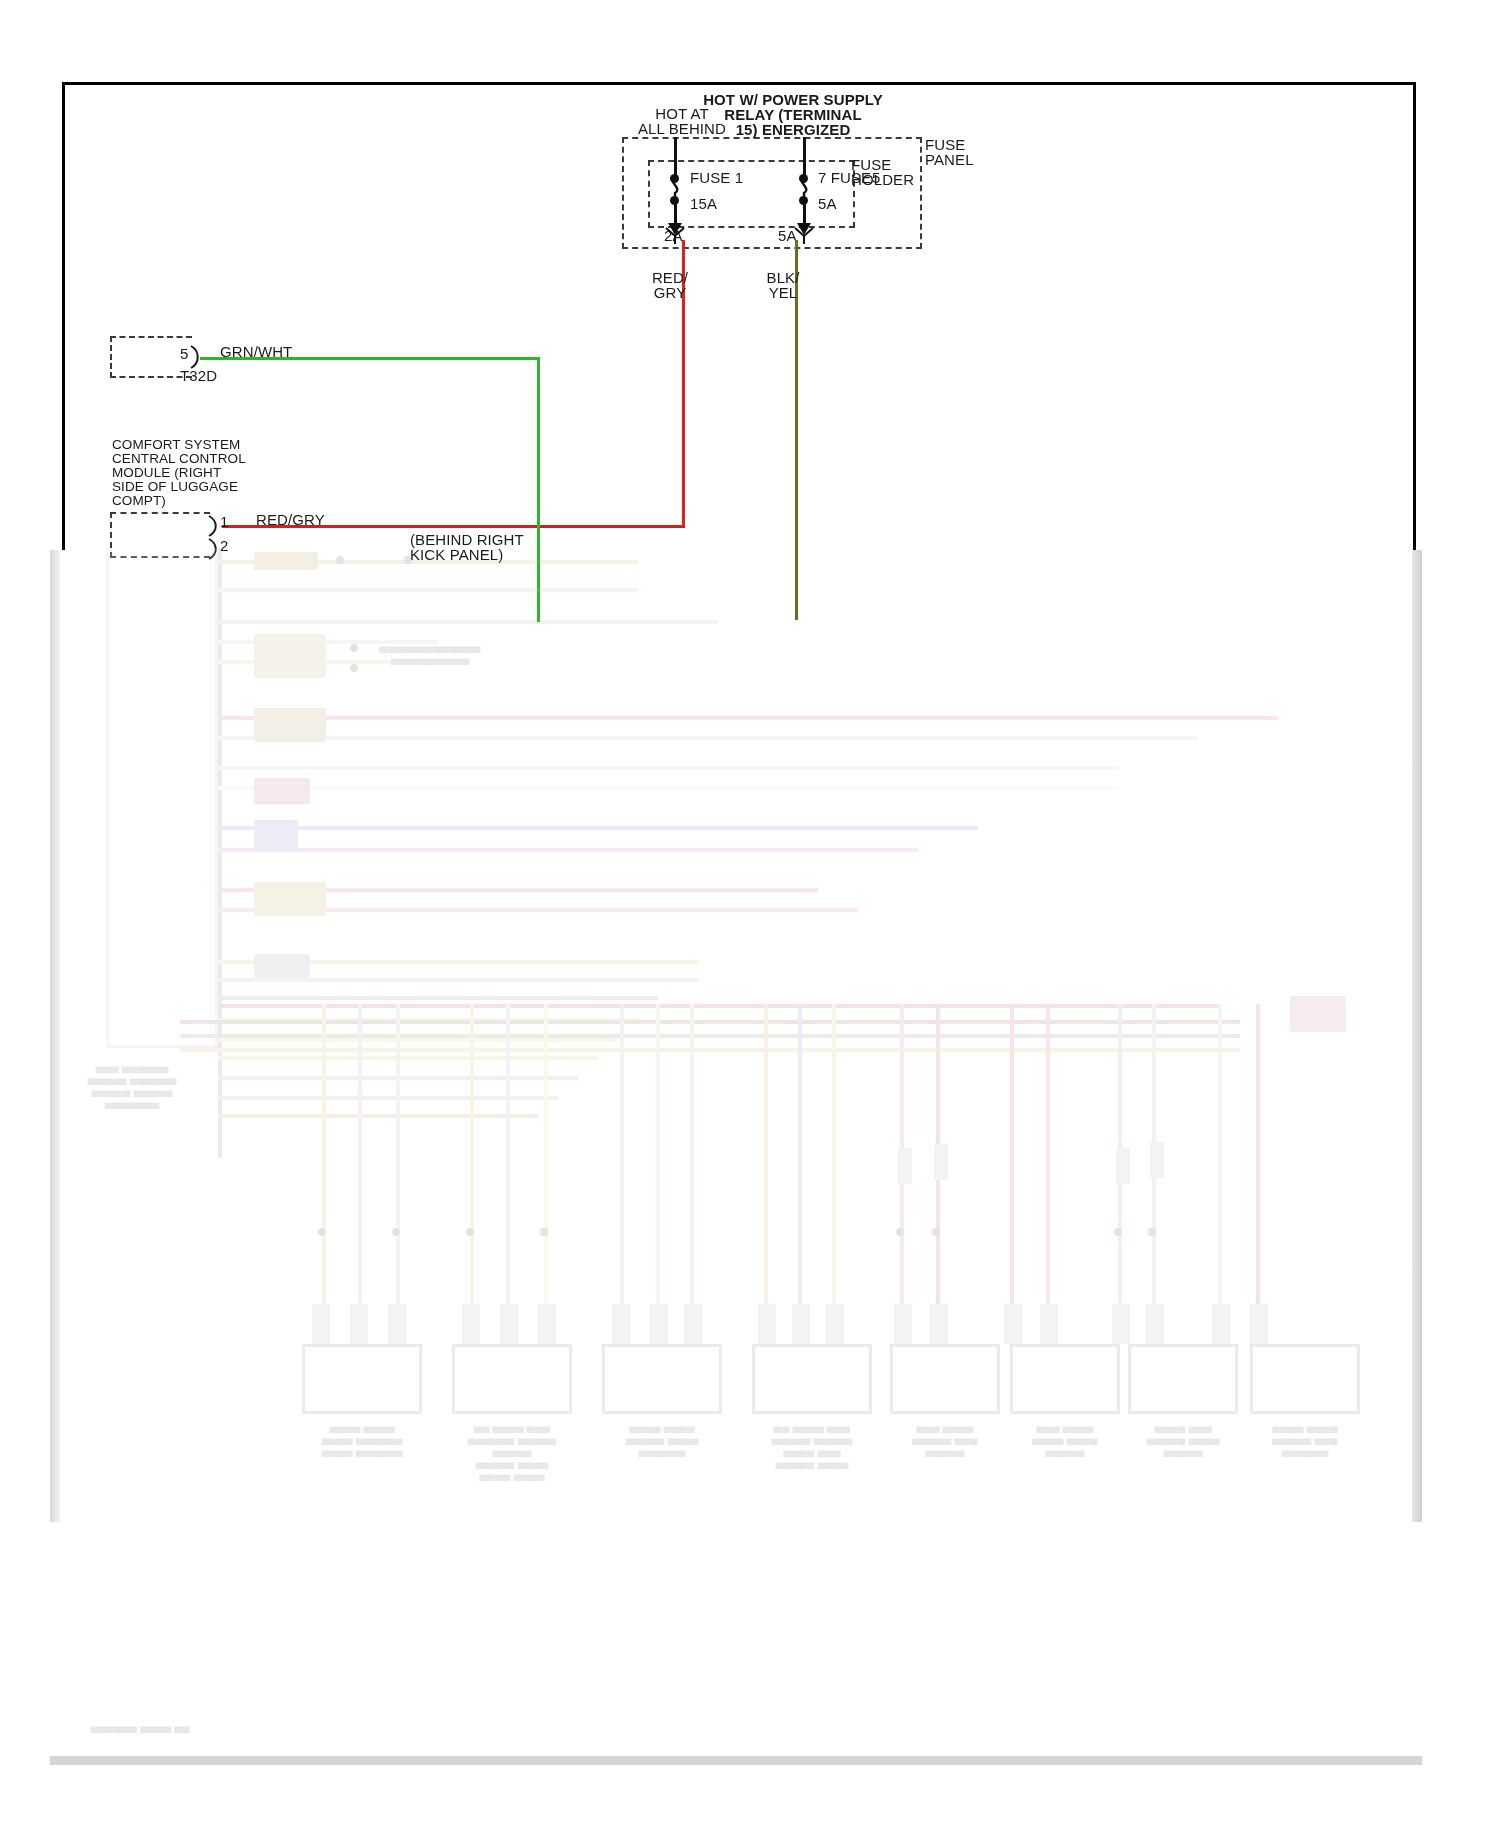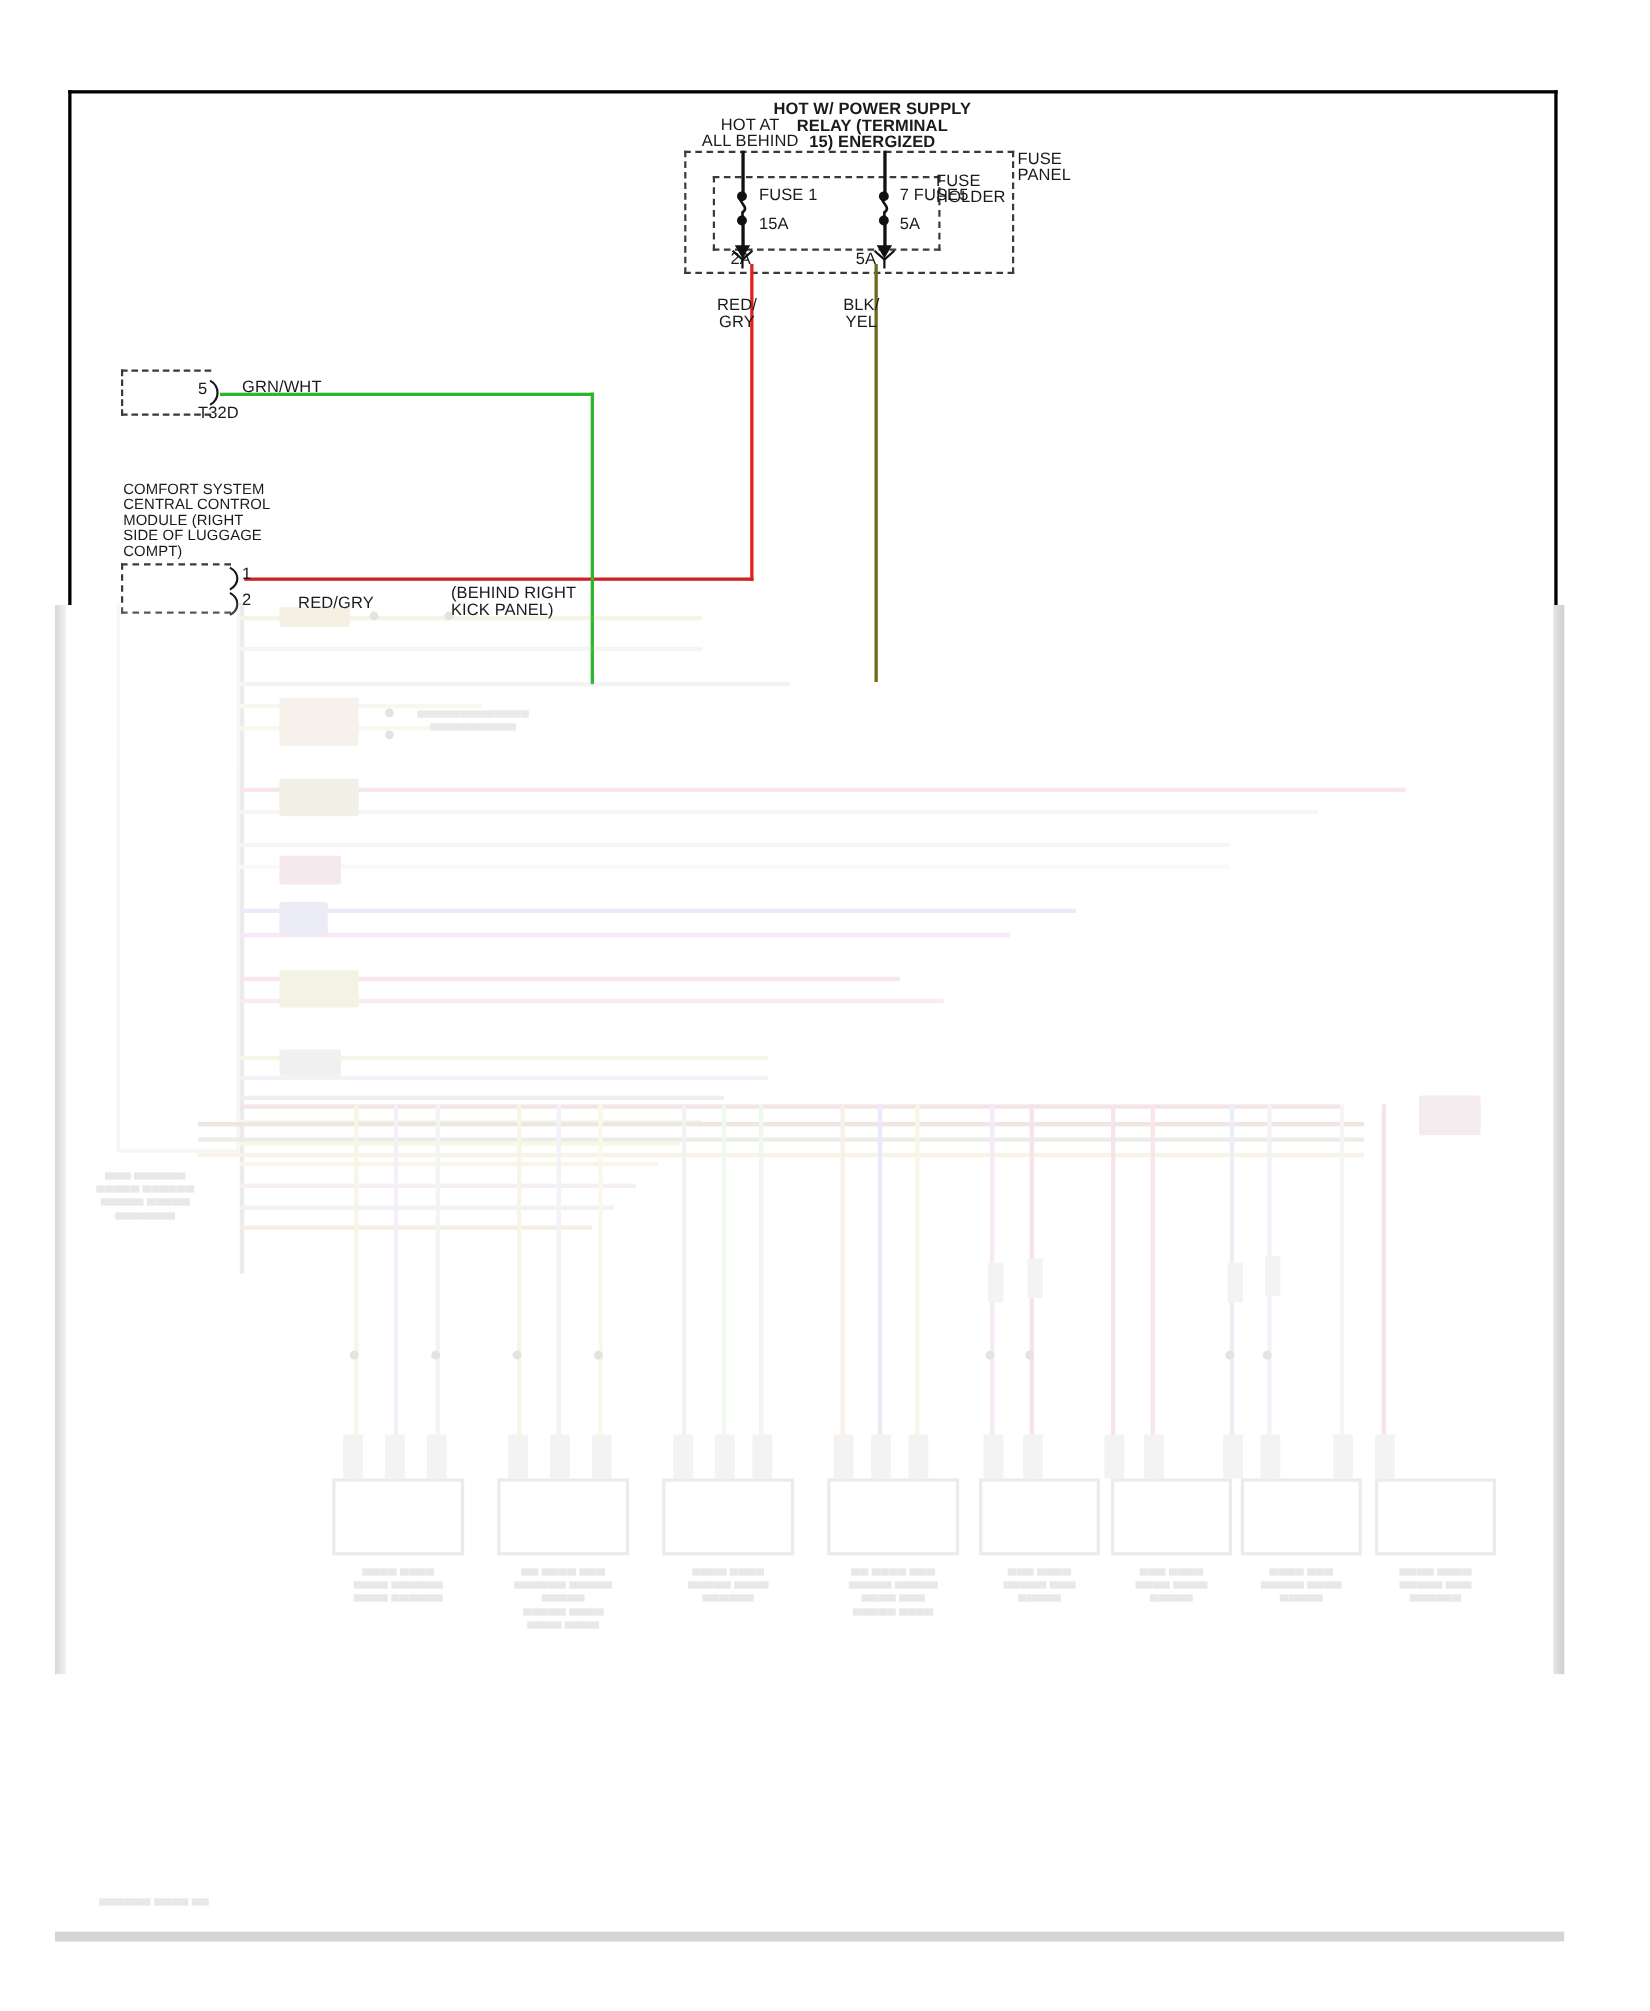--- a/index.html
+++ b/index.html
@@ -236,21 +236,21 @@
 
   <div class="dash-left-open" style="left:110px; top:512px; width:100px; height:46px;"></div>
   <svg class="svgbox" style="left:206px; top:514px;" width="16" height="24" viewBox="0 0 16 24">
     <path d="M3 2 C 12 7, 12 17, 3 22" fill="none" stroke="#1a1a1a" stroke-width="2"></path>
   </svg>
   <svg class="svgbox" style="left:206px; top:537px;" width="16" height="24" viewBox="0 0 16 24">
     <path d="M3 2 C 12 7, 12 17, 3 22" fill="none" stroke="#1a1a1a" stroke-width="2"></path>
   </svg>
   <div class="txt" style="left:220px; top:514px;">1</div>
   <div class="txt" style="left:220px; top:538px;">2</div>
-  <div class="txt" style="left:271px; top:512px;margin-top:29px;">RED/GRY</div>
+  <div class="txt" style="left:256px; top:512px;">RED/GRY</div>
   <div class="txt" style="left:410px; top:532px;">(BEHIND RIGHT
 KICK PANEL)</div>
 
   <div id="faded-layer">
     <div id="faded-inner">
 
       <div class="fw v" style="left:218px; top:0px; height:610px; background:#8a8a8a;"></div>
 
       <div class="fbox" style="left:106px; top:-80px; width:112px; height:580px; border-color:#c6c6c6;"></div>
 

